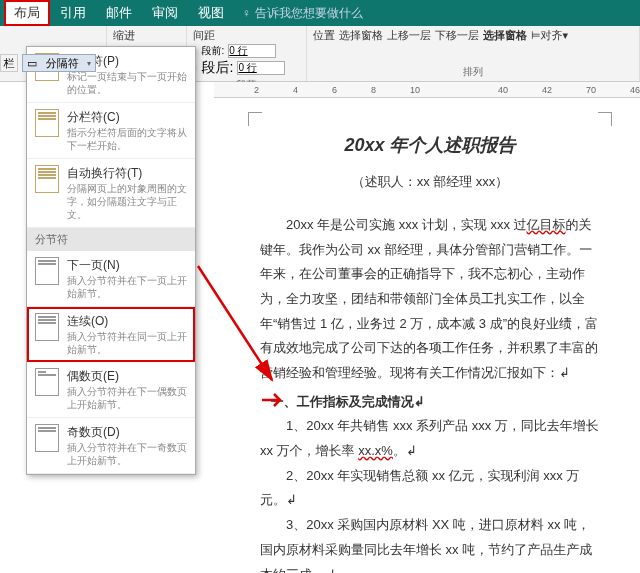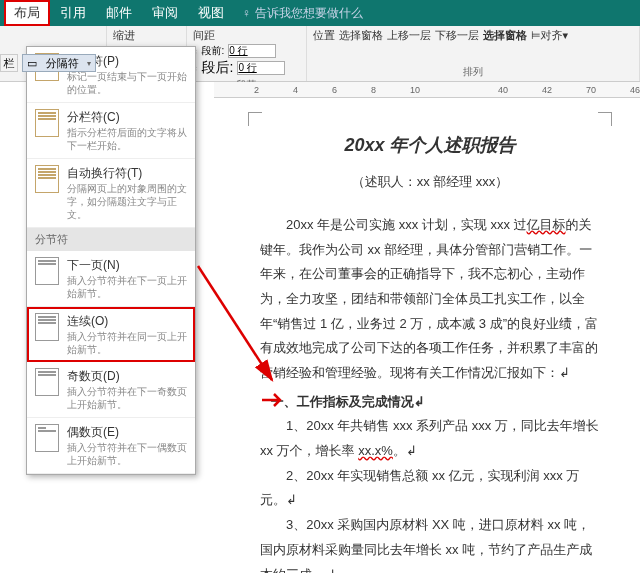--- a/index.html
+++ b/index.html
@@ -166,38 +166,38 @@
         <div class="line"></div>
         <div class="line"></div>
       </div>
     <div class="dropdown-text">
         <div class="dropdown-title">连续(O)</div>
         <div class="dropdown-desc">插入分节符并在同一页上开始新节。</div>
       </div>
   </div>
   <div class="dropdown-item">
     <div class="dropdown-icon gray">
-        <div class="line"></div>
-        <div class="line"></div>
-      </div>
-    <div class="dropdown-text">
-        <div class="dropdown-title">奇数页(D)</div>
-        <div class="dropdown-desc">插入分节符并在下一奇数页上开始新节。</div>
-      </div>
-  </div>
-  <div class="dropdown-item">
-    <div class="dropdown-icon gray">
         <div style="display:flex;gap:2px">
           <div class="line" style="width:8px"></div>
         </div>
         <div class="line"></div>
       </div>
     <div class="dropdown-text">
         <div class="dropdown-title">偶数页(E)</div>
         <div class="dropdown-desc">插入分节符并在下一偶数页上开始新节。</div>
+      </div>
+  </div>
+  <div class="dropdown-item">
+    <div class="dropdown-icon gray">
+        <div class="line"></div>
+        <div class="line"></div>
+      </div>
+    <div class="dropdown-text">
+        <div class="dropdown-title">奇数页(D)</div>
+        <div class="dropdown-desc">插入分节符并在下一奇数页上开始新节。</div>
       </div>
   </div>
 </div>
 
 <svg class="red-arrow" width="160" height="130">
   <defs>
       <marker id="ah" markerWidth="10" markerHeight="10" refX="8" refY="3" orient="auto">
         <path d="M0,0 L0,6 L9,3 z" fill="#d00"></path>
       </marker>
     </defs>

